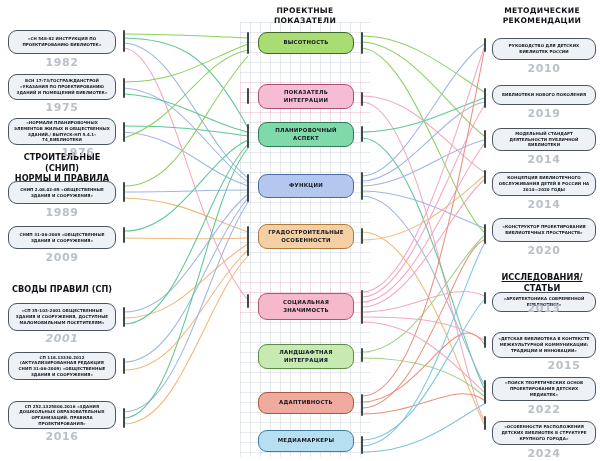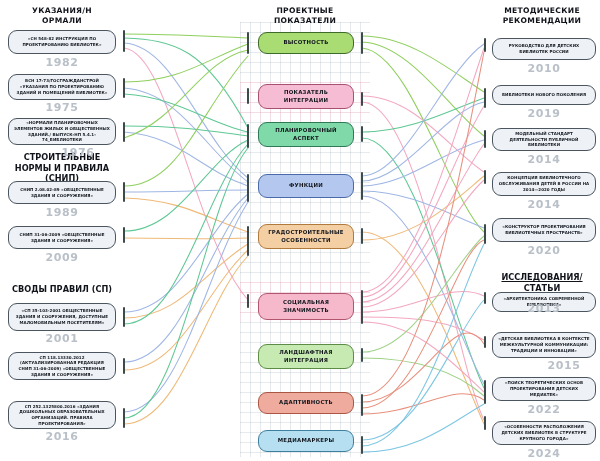--- a/index.html
+++ b/index.html
@@ -180,37 +180,33 @@
       <path d="M362,402 C420,402 455,300 484,344" stroke="#e8907d"></path>
       <path d="M362,408 C420,408 455,250 484,240" stroke="#e8907d"></path>
       <path d="M362,414 C420,414 455,380 484,400" stroke="#e8907d"></path>
 
       <path d="M362,440 C420,440 455,330 484,300" stroke="#7ec6e3"></path>
       <path d="M362,446 C420,446 455,300 484,244" stroke="#7ec6e3"></path>
       <path d="M362,452 C420,452 455,420 484,404" stroke="#7ec6e3"></path>
     </g>
   </svg>
 
-  <div class="col-title" style="left:6px;top:6px;width:112px;">
-    <div>УКАЗАНИЯ/Н</div>
-    <div>ОРМАЛИ</div>
-  </div>
   <div class="col-title" style="left:247px;top:6px;width:116px;">
     <div>ПРОЕКТНЫЕ</div>
     <div>ПОКАЗАТЕЛИ</div>
   </div>
   <div class="col-title" style="left:486px;top:6px;width:112px;">
     <div>МЕТОДИЧЕСКИЕ</div>
     <div>РЕКОМЕНДАЦИИ</div>
   </div>
 
   <div class="section-title" style="left:6px;top:152px;width:112px;">
     <div>СТРОИТЕЛЬНЫЕ</div>
+    <div>(СНИП)</div>
     <div>НОРМЫ И ПРАВИЛА</div>
-    <div>(СНИП)</div>
   </div>
   <div class="section-title" style="left:6px;top:284px;width:112px;">
     <div>СВОДЫ ПРАВИЛ (СП)</div>
   </div>
   <div class="section-title" style="left:486px;top:272px;width:112px;text-decoration:underline;">
     <div>ИССЛЕДОВАНИЯ/</div>
     <div>СТАТЬИ</div>
   </div>
 
   <div class="doc" style="left:8px;top:30px;width:108px;height:24px;">«СН 548-82 ИНСТРУКЦИЯ ПО ПРОЕКТИРОВАНИЮ БИБЛИОТЕК»</div>
@@ -222,21 +218,21 @@
   <div class="doc" style="left:8px;top:118px;width:108px;height:27px;">«НОРМАЛИ ПЛАНИРОВОЧНЫХ ЭЛЕМЕНТОВ ЖИЛЫХ И ОБЩЕСТВЕННЫХ ЗДАНИЙ./ ВЫПУСК-НП 5.4.1-74_БИБЛИОТЕКИ</div>
   <div class="year" style="left:24px;top:146px;width:108px;">1976</div>
 
   <div class="doc" style="left:8px;top:181px;width:108px;height:23px;">СНИП 2.08.02-89 «ОБЩЕСТВЕННЫЕ ЗДАНИЯ И СООРУЖЕНИЯ»</div>
   <div class="year" style="left:8px;top:206px;width:108px;">1989</div>
 
   <div class="doc" style="left:8px;top:226px;width:108px;height:23px;">СНИП 31-06-2009 «ОБЩЕСТВЕННЫЕ ЗДАНИЯ И СООРУЖЕНИЯ»</div>
   <div class="year" style="left:8px;top:251px;width:108px;">2009</div>
 
   <div class="doc" style="left:8px;top:303px;width:108px;height:28px;">«СП 35-103-2001 ОБЩЕСТВЕННЫЕ ЗДАНИЯ И СООРУЖЕНИЯ, ДОСТУПНЫЕ МАЛОМОБИЛЬНЫМ ПОСЕТИТЕЛЯМ»</div>
-  <div class="year" style="left:8px;top:332px;width:108px;">2001</div>
+  <div class="year" style="left:8px;top:332px;width:108px;font-style:italic;">2001</div>
 
   <div class="doc" style="left:8px;top:352px;width:108px;height:28px;">СП 118.13330.2012 (АКТУАЛИЗИРОВАННАЯ РЕДАКЦИЯ СНИП 31-06-2009) «ОБЩЕСТВЕННЫЕ ЗДАНИЯ И СООРУЖЕНИЯ»</div>
 
   <div class="doc" style="left:8px;top:401px;width:108px;height:28px;">СП 252.1325800.2016 «ЗДАНИЯ ДОШКОЛЬНЫХ ОБРАЗОВАТЕЛЬНЫХ ОРГАНИЗАЦИЙ. ПРАВИЛА ПРОЕКТИРОВАНИЯ»</div>
   <div class="year" style="left:8px;top:430px;width:108px;">2016</div>
 
   <div class="node" style="left:258px;top:32px;width:96px;height:22px;background:#a9dc73;border-color:#3f6b2a;">ВЫСОТНОСТЬ</div>
   <div class="node" style="left:258px;top:84px;width:96px;height:25px;background:#f6bcd4;border-color:#a8506f;">ПОКАЗАТЕЛЬ ИНТЕГРАЦИИ</div>
   <div class="node" style="left:258px;top:122px;width:96px;height:25px;background:#7fd9a8;border-color:#2f7a55;">ПЛАНИРОВОЧНЫЙ АСПЕКТ</div>
   <div class="node" style="left:258px;top:174px;width:96px;height:24px;background:#b4c8ef;border-color:#4a6aa8;">ФУНКЦИИ</div>

